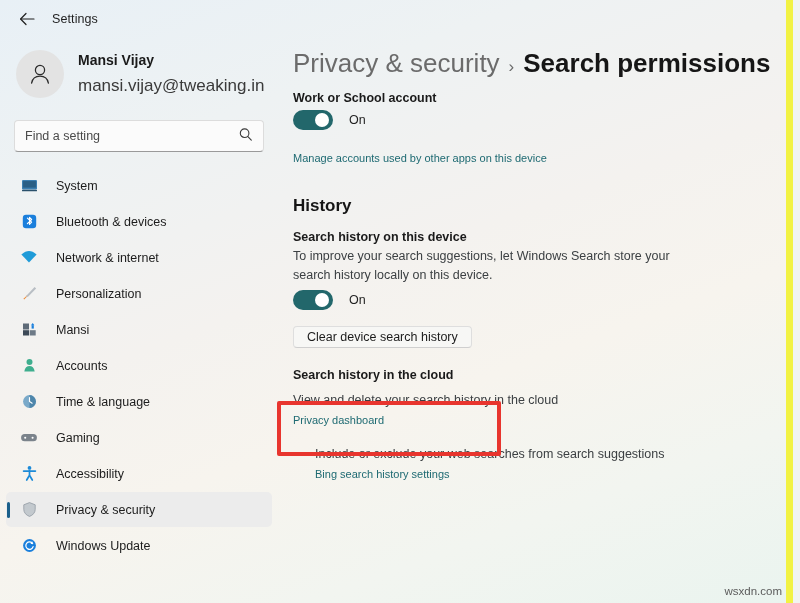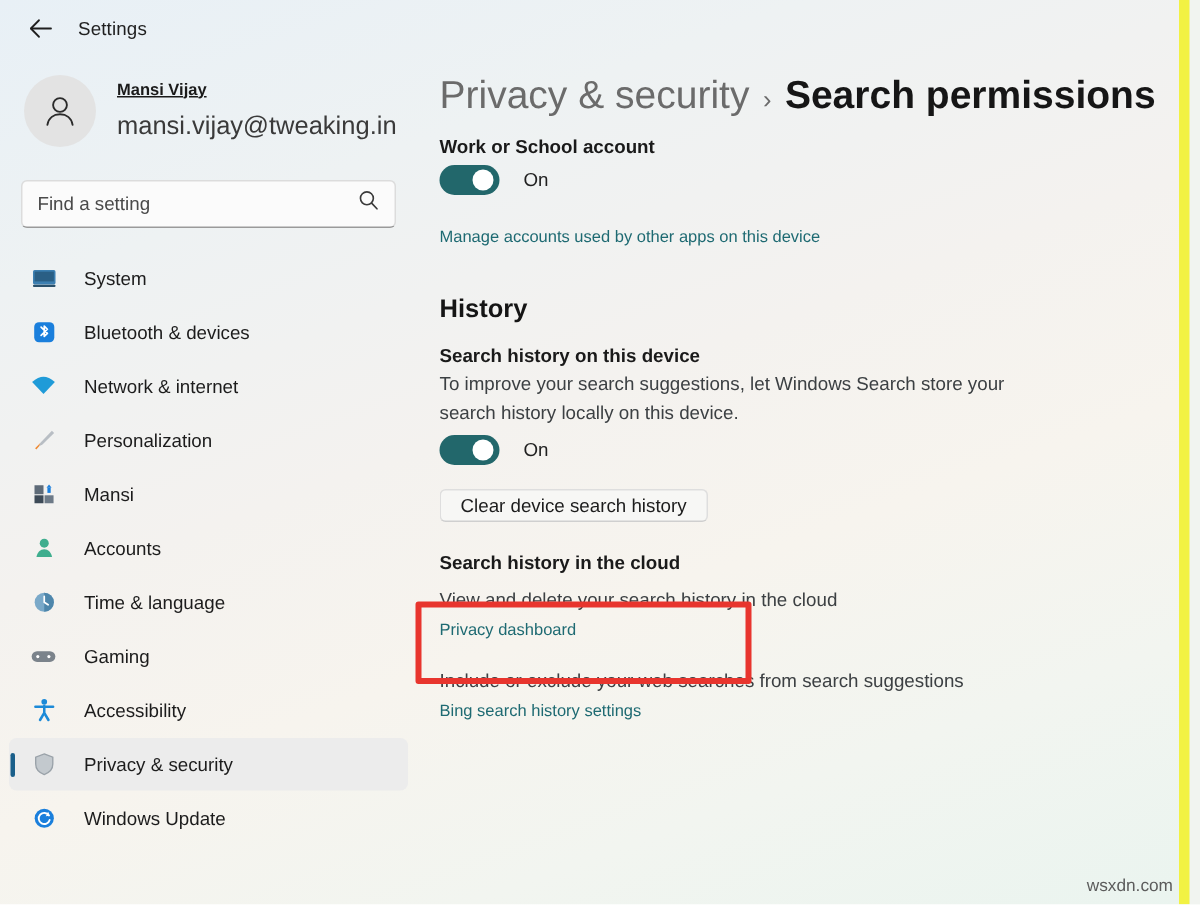--- a/index.html
+++ b/index.html
@@ -95,24 +95,23 @@
     height: 48px;
     border-radius: 50%;
     background: #e3e3e3;
     display: flex;
     align-items: center;
     justify-content: center;
     flex: 0 0 auto;
   }
   #account-text { margin-left: 14px; line-height: 1.25; }
   #account-name {
-    font-size: 11px;
+    font-size: 14px;
     font-weight: bold;
     color: #1a1a1a;
-    text-decoration: underline;
   }
   #account-email {
     font-size: 17px;
     color: #3a3a3a;
     margin-top: 6px;
   }
 
   #search-wrap {
     margin: 12px 14px 0 14px;
     height: 32px;
@@ -302,21 +301,21 @@
     font-size: 11.5px;
     color: #5c5c5c;
     z-index: 35;
   }
 
   .mt-accounts { margin-top: 18px; }
   .mt-history  { margin-top: 30px; }
   .mt-sub      { margin-top: 14px; }
   .mt-cloud    { margin-top: 20px; }
   .mt-line     { margin-top: 9px; }
-  .mt-group    { margin-top: 17px; }
+  .mt-group    { margin-top: 17px; margin-left: 22px; }
   .mt-btn      { margin-top: 16px; }
 </style>
 </head>
 <body>
 
 <div id="app">
 
   <div id="titlebar">
     <div id="back-button">
       <svg width="16" height="14" viewBox="0 0 16 14" fill="none">

